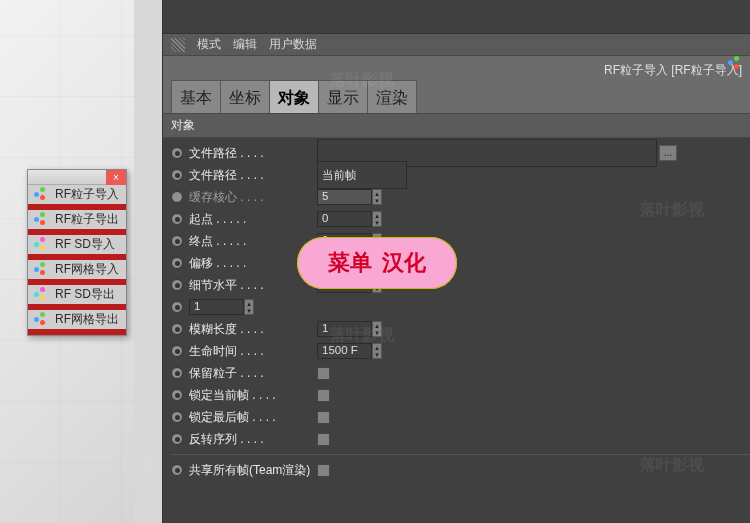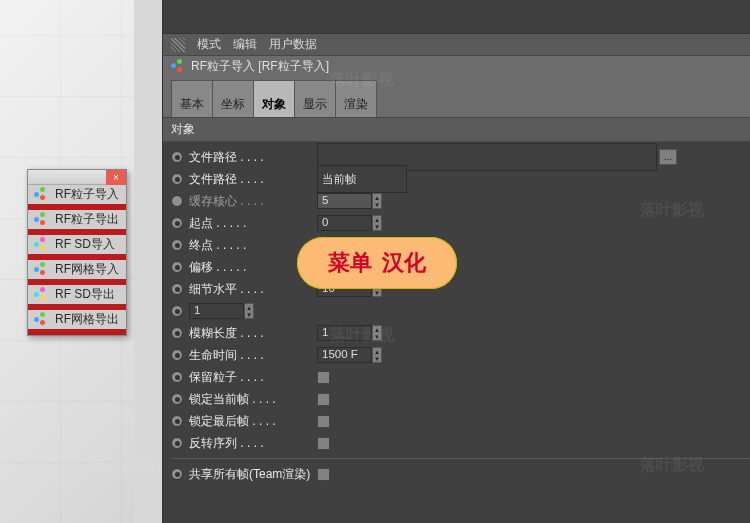--- a/index.html
+++ b/index.html
@@ -7,29 +7,29 @@
   .viewport { position:absolute; left:0; top:0; width:134px; height:523px;
     background:linear-gradient(135deg,#f2f2f2 0%,#e5e5e5 50%,#d5d5d5 100%); }
   .viewport::before { content:""; position:absolute; inset:0;
     background:repeating-linear-gradient(0deg,transparent 0,transparent 60px,#00000008 60px,#00000008 61px),
                repeating-linear-gradient(90deg,transparent 0,transparent 60px,#00000008 60px,#00000008 61px); }
   .panel { position:absolute; left:134px; top:0; right:0; bottom:0; background:#404040; border-left:1px solid #333;margin-left:28px; }
   .topbar { height:34px; border-bottom:1px solid #333; }
   .menubar { height:22px; background:#5a5a5a; border-bottom:1px solid #474747; display:flex; align-items:center; gap:12px; padding:0 8px; color:#d8d8d8; font-size:12px; }
   .hatch { width:14px; height:14px;
     background:repeating-linear-gradient(45deg,#888 0,#888 1px,transparent 1px,transparent 3px); }
-  .objrow { height:20px; display:flex; align-items:center; gap:6px; padding:0 8px;
-    background:#6c6c6c; color:#e0e0e0; font-size:12px; }
+  .objrow { height:20px; display:flex; align-items:flex-end; gap:6px; padding:0 8px;
+    background:#6c6c6c; color:#e0e0e0; font-size:12px;flex-direction:column; }
   .objicon { width:14px; height:14px; position:relative; }
   .objicon::before,.objicon::after { content:""; position:absolute; width:5px; height:5px; border-radius:50%; }
   .objicon::before { background:#4aa3ff; left:0; top:4px; }
   .objicon::after  { background:#63d24a; left:6px; top:0; }
   .objicon span { position:absolute; width:5px; height:5px; border-radius:50%; background:#ff5233; left:6px; top:8px; }
   .tabstrip { display:flex; gap:0; padding:4px 8px 0 8px; background:#6c6c6c; }
-  .tab { font-size:12px; color:#222; padding:15px 8px 4px; background:#888; border:1px solid #555;
+  .tab { font-size:16px; color:#222; padding:7px 8px 4px; background:#888; border:1px solid #555;
     border-bottom:none; margin-right:-1px; cursor:pointer; }
   .tab.active { background:#b8b8b8; color:#000; font-weight:bold; }
   .section-hdr { background:#5b5b5b; color:#e8e8e8; font-size:12px; padding:3px 8px; border-top:1px solid #474747; border-bottom:1px solid #474747; }
   .props { padding:4px 0 4px 8px; }
   .prow { display:flex; align-items:center; height:22px; color:#e8e8e8; font-size:12px; }
   .radio { width:12px; height:12px; border-radius:50%; border:1px solid #333; background:#909090;
     margin-right:6px; display:flex; align-items:center; justify-content:center; }
   .radio.sel::after { content:""; width:5px; height:5px; border-radius:50%; background:#333; }
   .plabel { width:128px; white-space:nowrap; overflow:hidden; }
   .numbox { display:flex; align-items:center; }
@@ -49,21 +49,21 @@
   .floatmenu .fm-h { height:15px; background:linear-gradient(#e4e4e4,#cfcfcf); border-bottom:1px solid #aaa; position:relative; }
   .fm-close { position:absolute; right:0; top:0; width:20px; height:15px; background:#ea5b56; color:#fff;
     font-size:10px; text-align:center; line-height:15px; }
   .fm-item { height:25px; display:flex; align-items:center; gap:6px; padding:0 6px;
     border-bottom:6px solid #b91c1c; font-size:12px; color:#2a2a2a; }
   .fm-ico { width:15px; height:15px; position:relative; }
   .fm-ico span { position:absolute; width:5px; height:5px; border-radius:50%; }
   .c1{background:#4aa3ff;left:0;top:5px}.c2{background:#63d24a;left:6px;top:0}.c3{background:#ff5233;left:6px;top:8px}
   .cy{background:#ffd24a}.cm{background:#ff57d4}.cc{background:#44e0d9}
 
-  .badge { position:absolute; left:297px; top:237px; width:160px; height:52px; background:#fdba74;
+  .badge { position:absolute; left:297px; top:237px; width:160px; height:52px; background:#f9a8d4;
     border-radius:26px; display:flex; align-items:center; justify-content:center; gap:10px;
     font-size:22px; font-weight:bold; color:#d4002a; box-shadow:0 0 0 1px #c8bc00 inset; }
   .watermark { position:absolute; color:#ffffff12; font-size:16px; pointer-events:none; font-weight:700; }
 </style>
 </head>
 <body>
 
 <div class="viewport"></div>
 
 <div class="panel">

